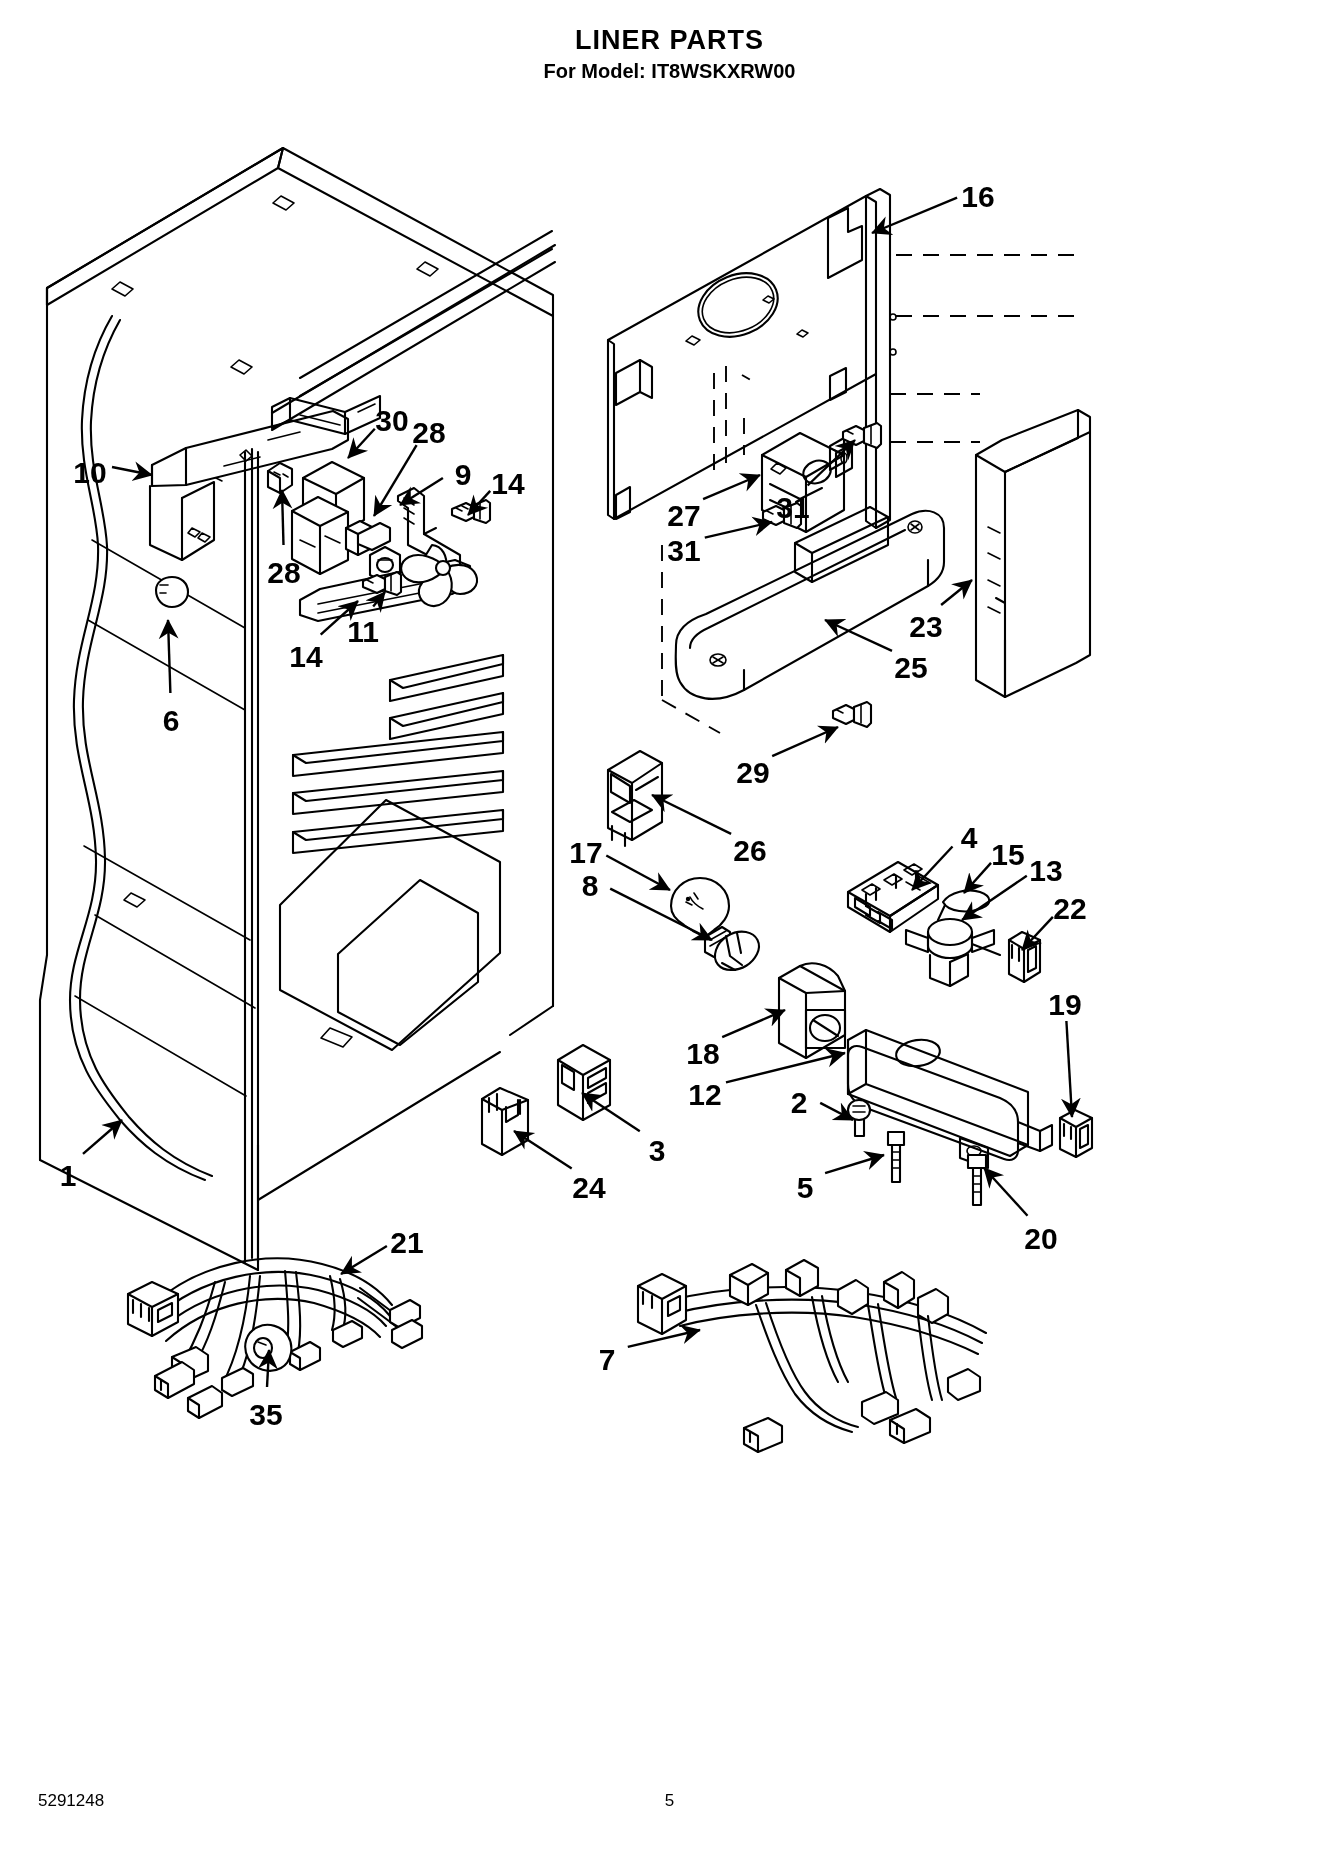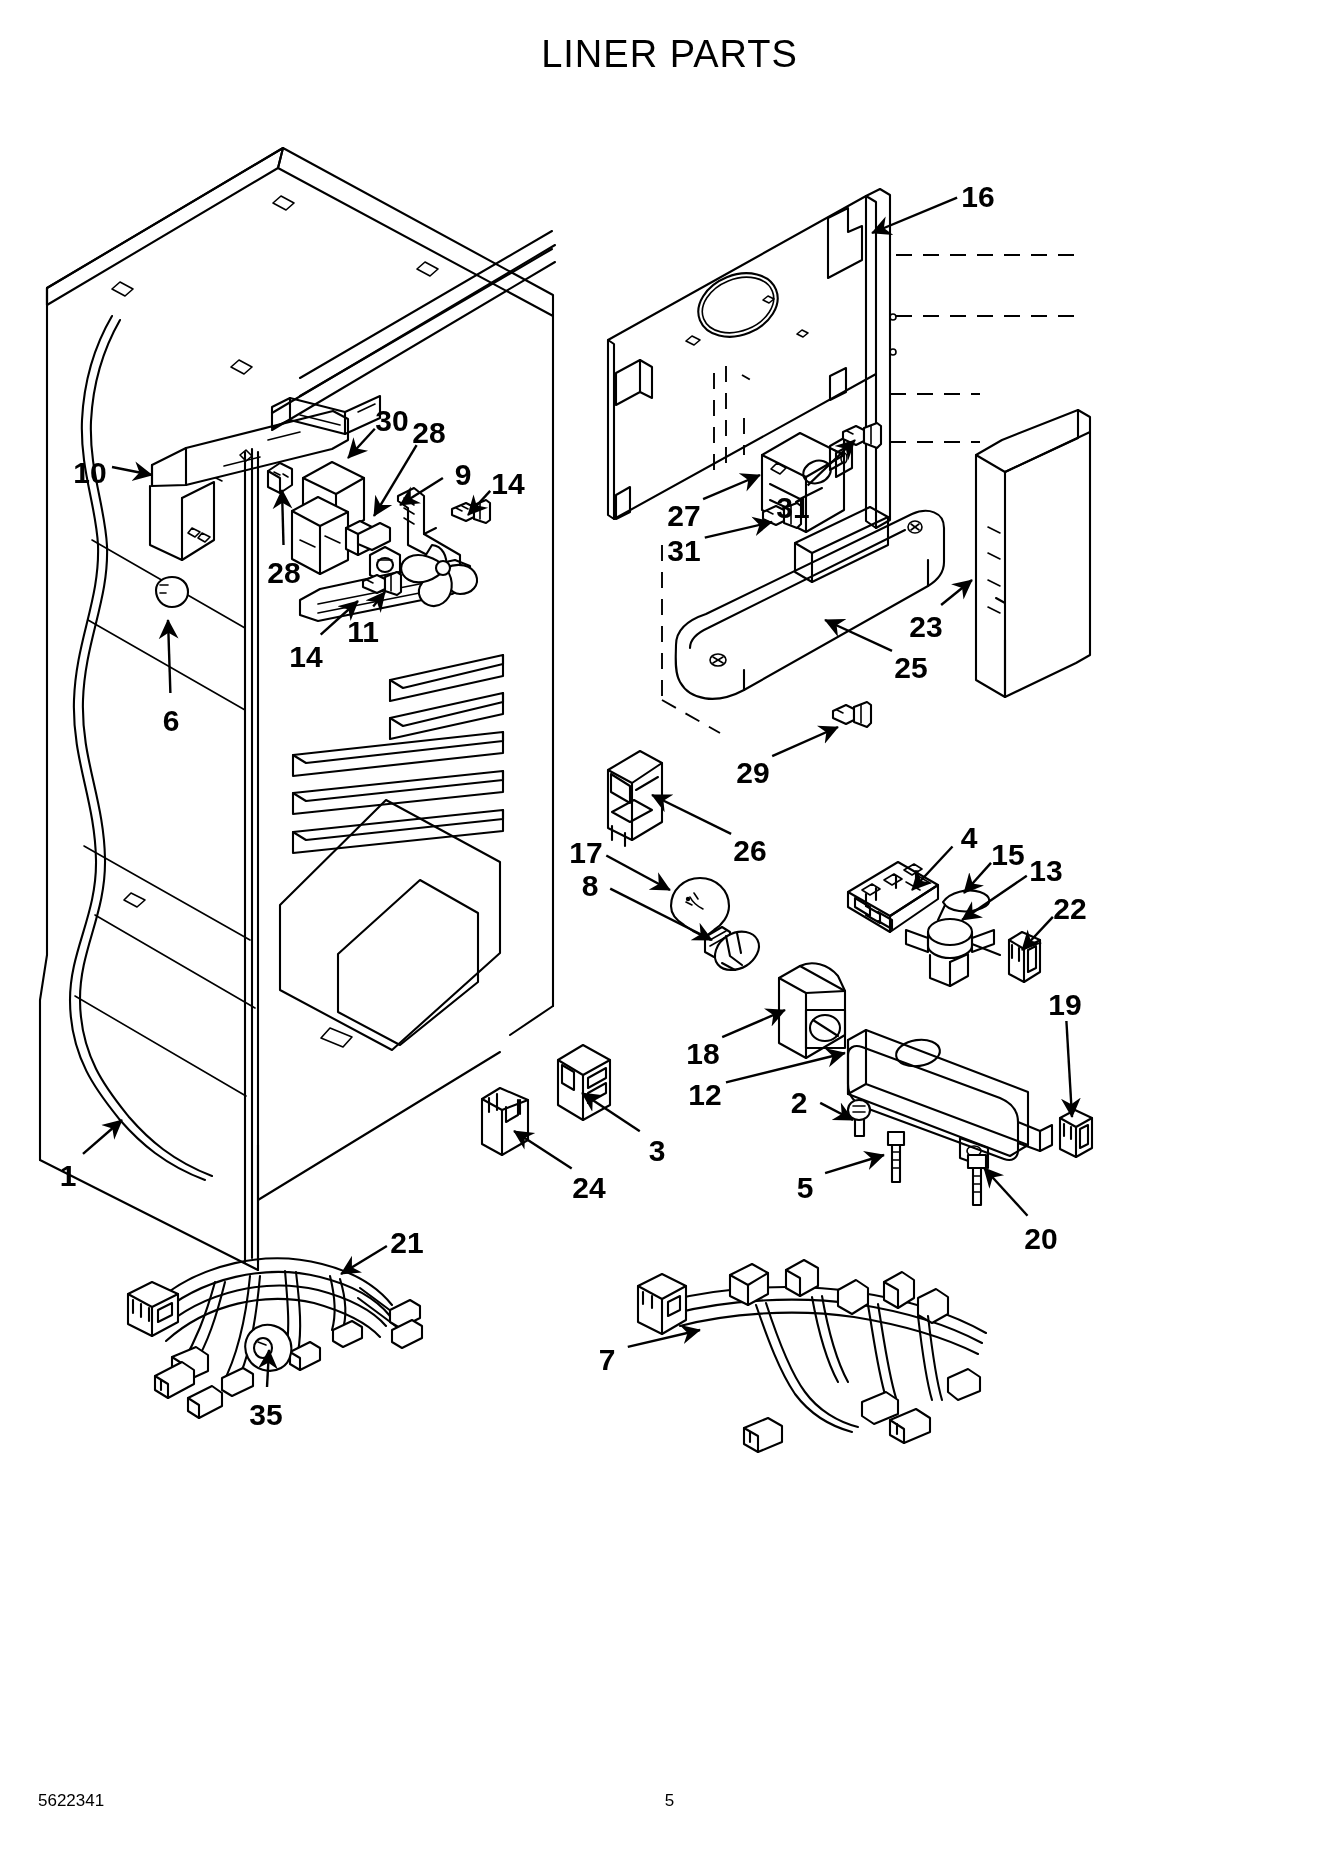--- a/index.html
+++ b/index.html
@@ -26,25 +26,25 @@
 
   
   .header {
     position: absolute;
     top: 26px;
     left: 0;
     width: 100%;
     text-align: center;
   }
   .title {
-    font-size: 38px;
-    font-weight: normal;
+    font-size: 27px;
+    font-weight: bold;
     letter-spacing: 1.0px;
     line-height: 1.08;
-    margin: 8px;
+    margin: 0;
   }
   .subtitle {
     font-size: 20px;
     font-weight: bold;
     line-height: 1.25;
     margin: 4px 0 0 0;
   }
   .subtitle2 {
     font-size: 20px;
     font-weight: bold;
@@ -140,20 +140,21 @@
     fill: #000;
   }
 </style>
 </head>
 <body>
 
 <div id="page">
 
   <div class="header">
     <div class="title">LINER PARTS</div>
+    <div class="subtitle">For Model: IT8WSKXRW00</div>
   </div>
 
   <svg id="drawing" viewBox="0 0 1339 1849">
 
     <g>
 
       <path class="ln" d="M283 148 L553 295 L553 316 L278 168 Z"></path>
       <path class="ln" d="M283 148 L47 288 L47 305 L278 168 Z"></path>
       <path class="ln" d="M47 288 L553 295" stroke-opacity="0"></path>
       <path class="ln" d="M283 148 L47 288 L47 305"></path>
@@ -727,17 +728,17 @@
         <text class="calloutText" x="753" y="775" text-anchor="middle" dominant-baseline="middle">29</text>
         <text class="calloutText" x="392" y="423" text-anchor="middle" dominant-baseline="middle">30</text>
         <text class="calloutText" x="793" y="510" text-anchor="middle" dominant-baseline="middle">31</text>
         <text class="calloutText" x="684" y="553" text-anchor="middle" dominant-baseline="middle">31</text>
         <text class="calloutText" x="266" y="1417" text-anchor="middle" dominant-baseline="middle">35</text>
       </g>
 
   </svg>
 
   <div class="footer">
-    <div class="footer-left">5622341</div>
+    <div class="footer-left">5291248</div>
     <div class="footer-center">5</div>
   </div>
 
 </div>
 
 </body></html>

